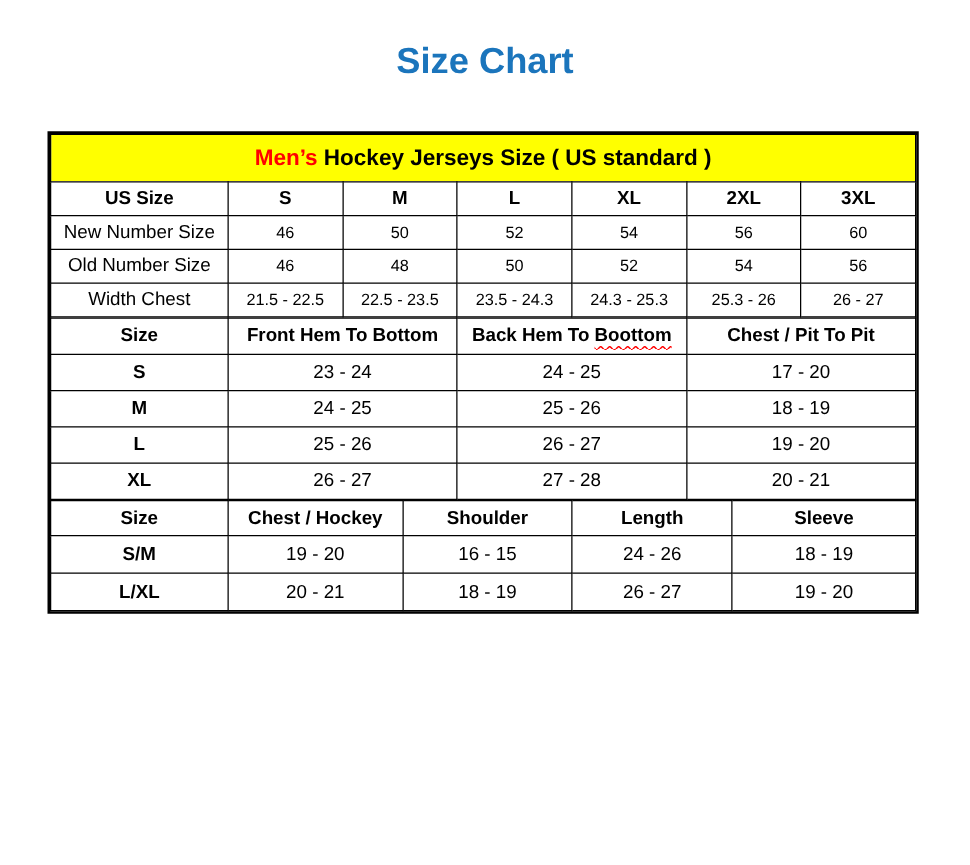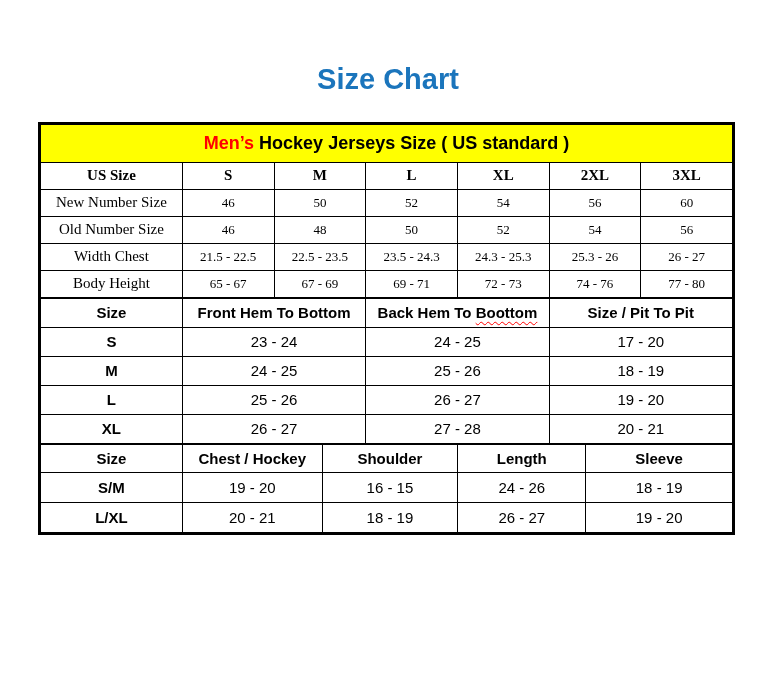--- a/index.html
+++ b/index.html
@@ -13,31 +13,31 @@
     background: #ffffff;
   }
   body {
     width: 776px;
     height: 692px;
     font-family: "Liberation Sans", sans-serif;
     color: #000;
   }
   .title {
     margin: 0;
-    padding-top: 62px;
+    padding-top: 32px;
     text-align: center;
     font-size: 29px;
     line-height: 34px;
     font-weight: bold;
     color: var(--blue);
     letter-spacing: 0px;
   }
   .table-wrap {
     width: 697px;
-    margin: 26px 0 0 38px;
+    margin: 39px 0 0 38px;
     border: 2px solid #000;
     border-top-width: 3px;
     background: #fff;
   }
   table.section {
     width: 100%;
     border-collapse: collapse;
     table-layout: fixed;
   }
   table.section th, table.section td {
@@ -61,21 +61,21 @@
   th.band .accent { color: var(--red); }
   .col-header {
     font-weight: bold;
     font-size: 15px;
   }
   .row-label, .cell {
     font-size: 15px;
     font-weight: normal;
   }
   .mens .cell { font-size: 13px; }
-  .mens td, .mens .col-header { height: 27px; font-family: Liberation Serif, serif; }
+  .mens td, .mens .col-header { height: 27px; }
   .womens td, .womens .col-header { height: 29px; }
   .youth .col-header { height: 28px; }
   .youth td { height: 30px; }
   .womens .row-label, .youth .row-label { font-weight: bold; }
   .squiggle {
     text-decoration-line: underline;
     text-decoration-style: wavy;
     text-decoration-color: var(--red);
     text-decoration-thickness: 1px;
     text-underline-offset: 3px;
@@ -130,44 +130,35 @@
           </tr>
           <tr>
             <td class="row-label">Width Chest</td>
             <td class="cell">21.5 - 22.5</td>
             <td class="cell">22.5 - 23.5</td>
             <td class="cell">23.5 - 24.3</td>
             <td class="cell">24.3 - 25.3</td>
             <td class="cell">25.3 - 26</td>
             <td class="cell">26 - 27</td>
           </tr>
-          <tr>
-            <td class="row-label">Body Height</td>
-            <td class="cell">65 - 67</td>
-            <td class="cell">67 - 69</td>
-            <td class="cell">69 - 71</td>
-            <td class="cell">72 - 73</td>
-            <td class="cell">74 - 76</td>
-            <td class="cell">77 - 80</td>
-          </tr>
         </tbody>
       </table>
       <table class="section womens">
         <colgroup>
           <col style="width: 20.5%;">
           <col style="width: 26.5%;">
           <col style="width: 26.5%;">
           <col style="width: 26.5%;">
         </colgroup>
         <tbody>
           <tr>
             <th class="col-header">Size</th>
             <th class="col-header">Front Hem To Bottom</th>
             <th class="col-header">Back Hem To <span class="squiggle">Boottom</span></th>
-            <th class="col-header">Size / Pit To Pit</th>
+            <th class="col-header">Chest / Pit To Pit</th>
           </tr>
           <tr>
             <td class="row-label">S</td>
             <td class="cell">23 - 24</td>
             <td class="cell">24 - 25</td>
             <td class="cell">17 - 20</td>
           </tr>
           <tr>
             <td class="row-label">M</td>
             <td class="cell">24 - 25</td>

